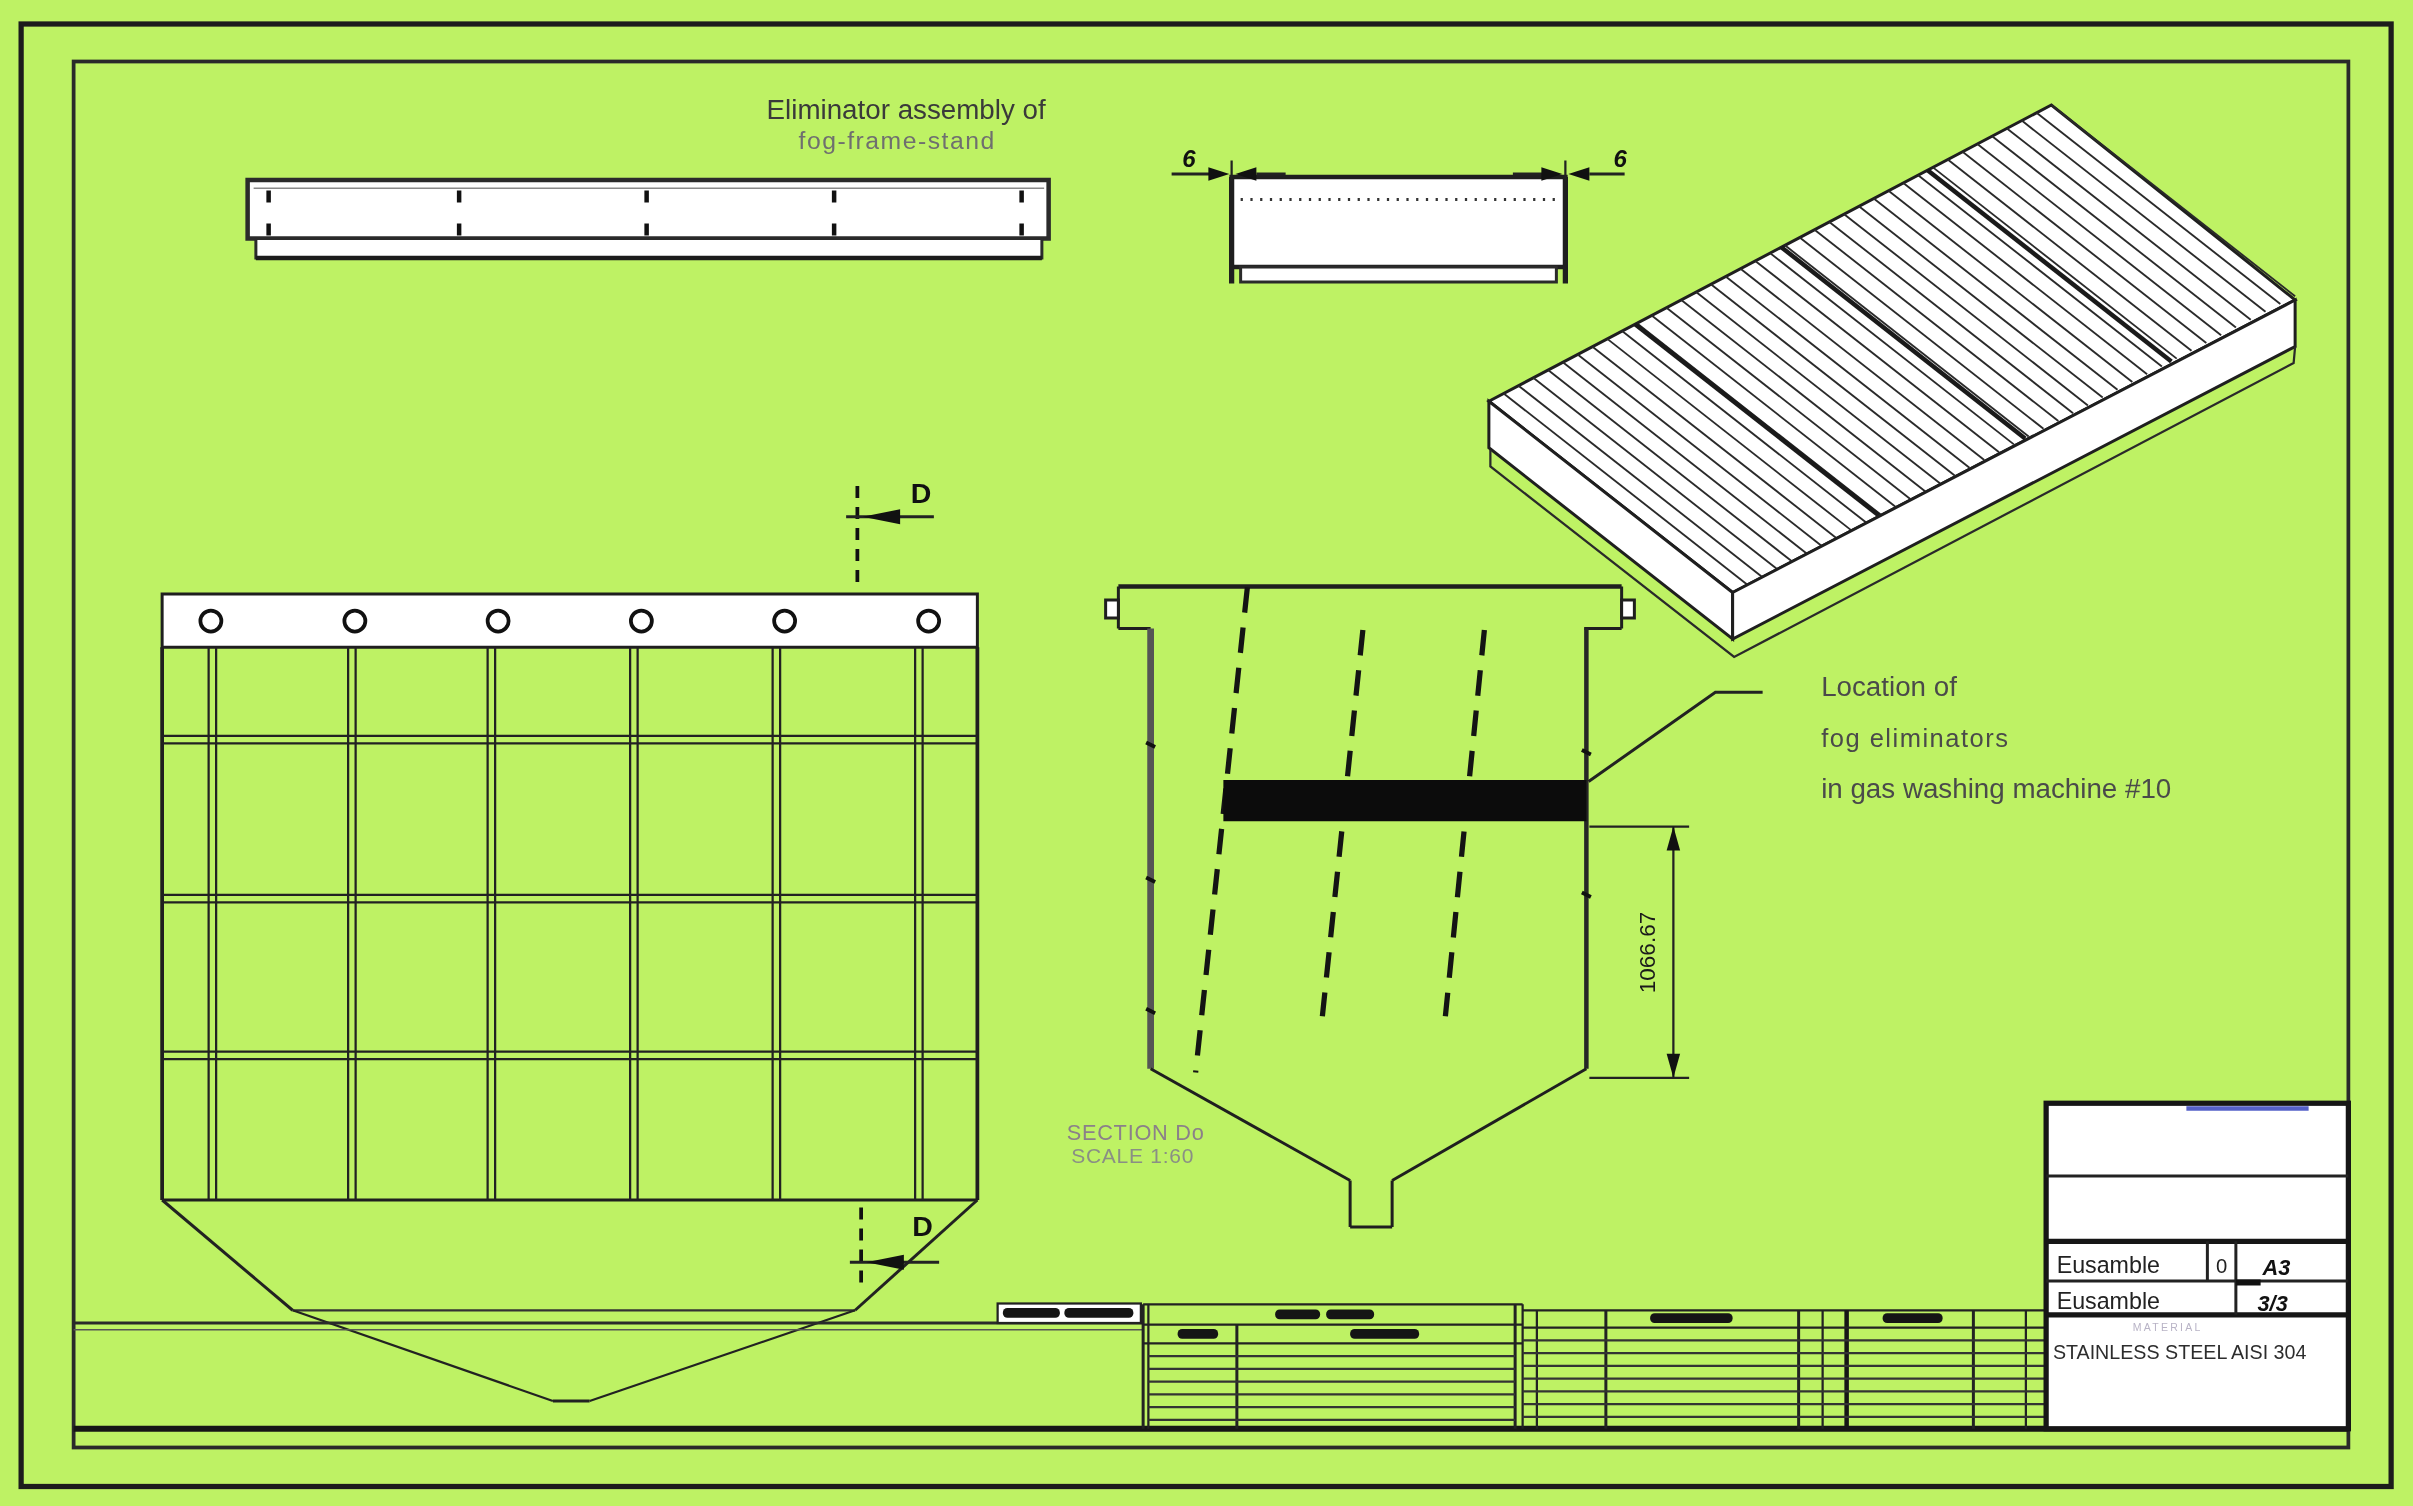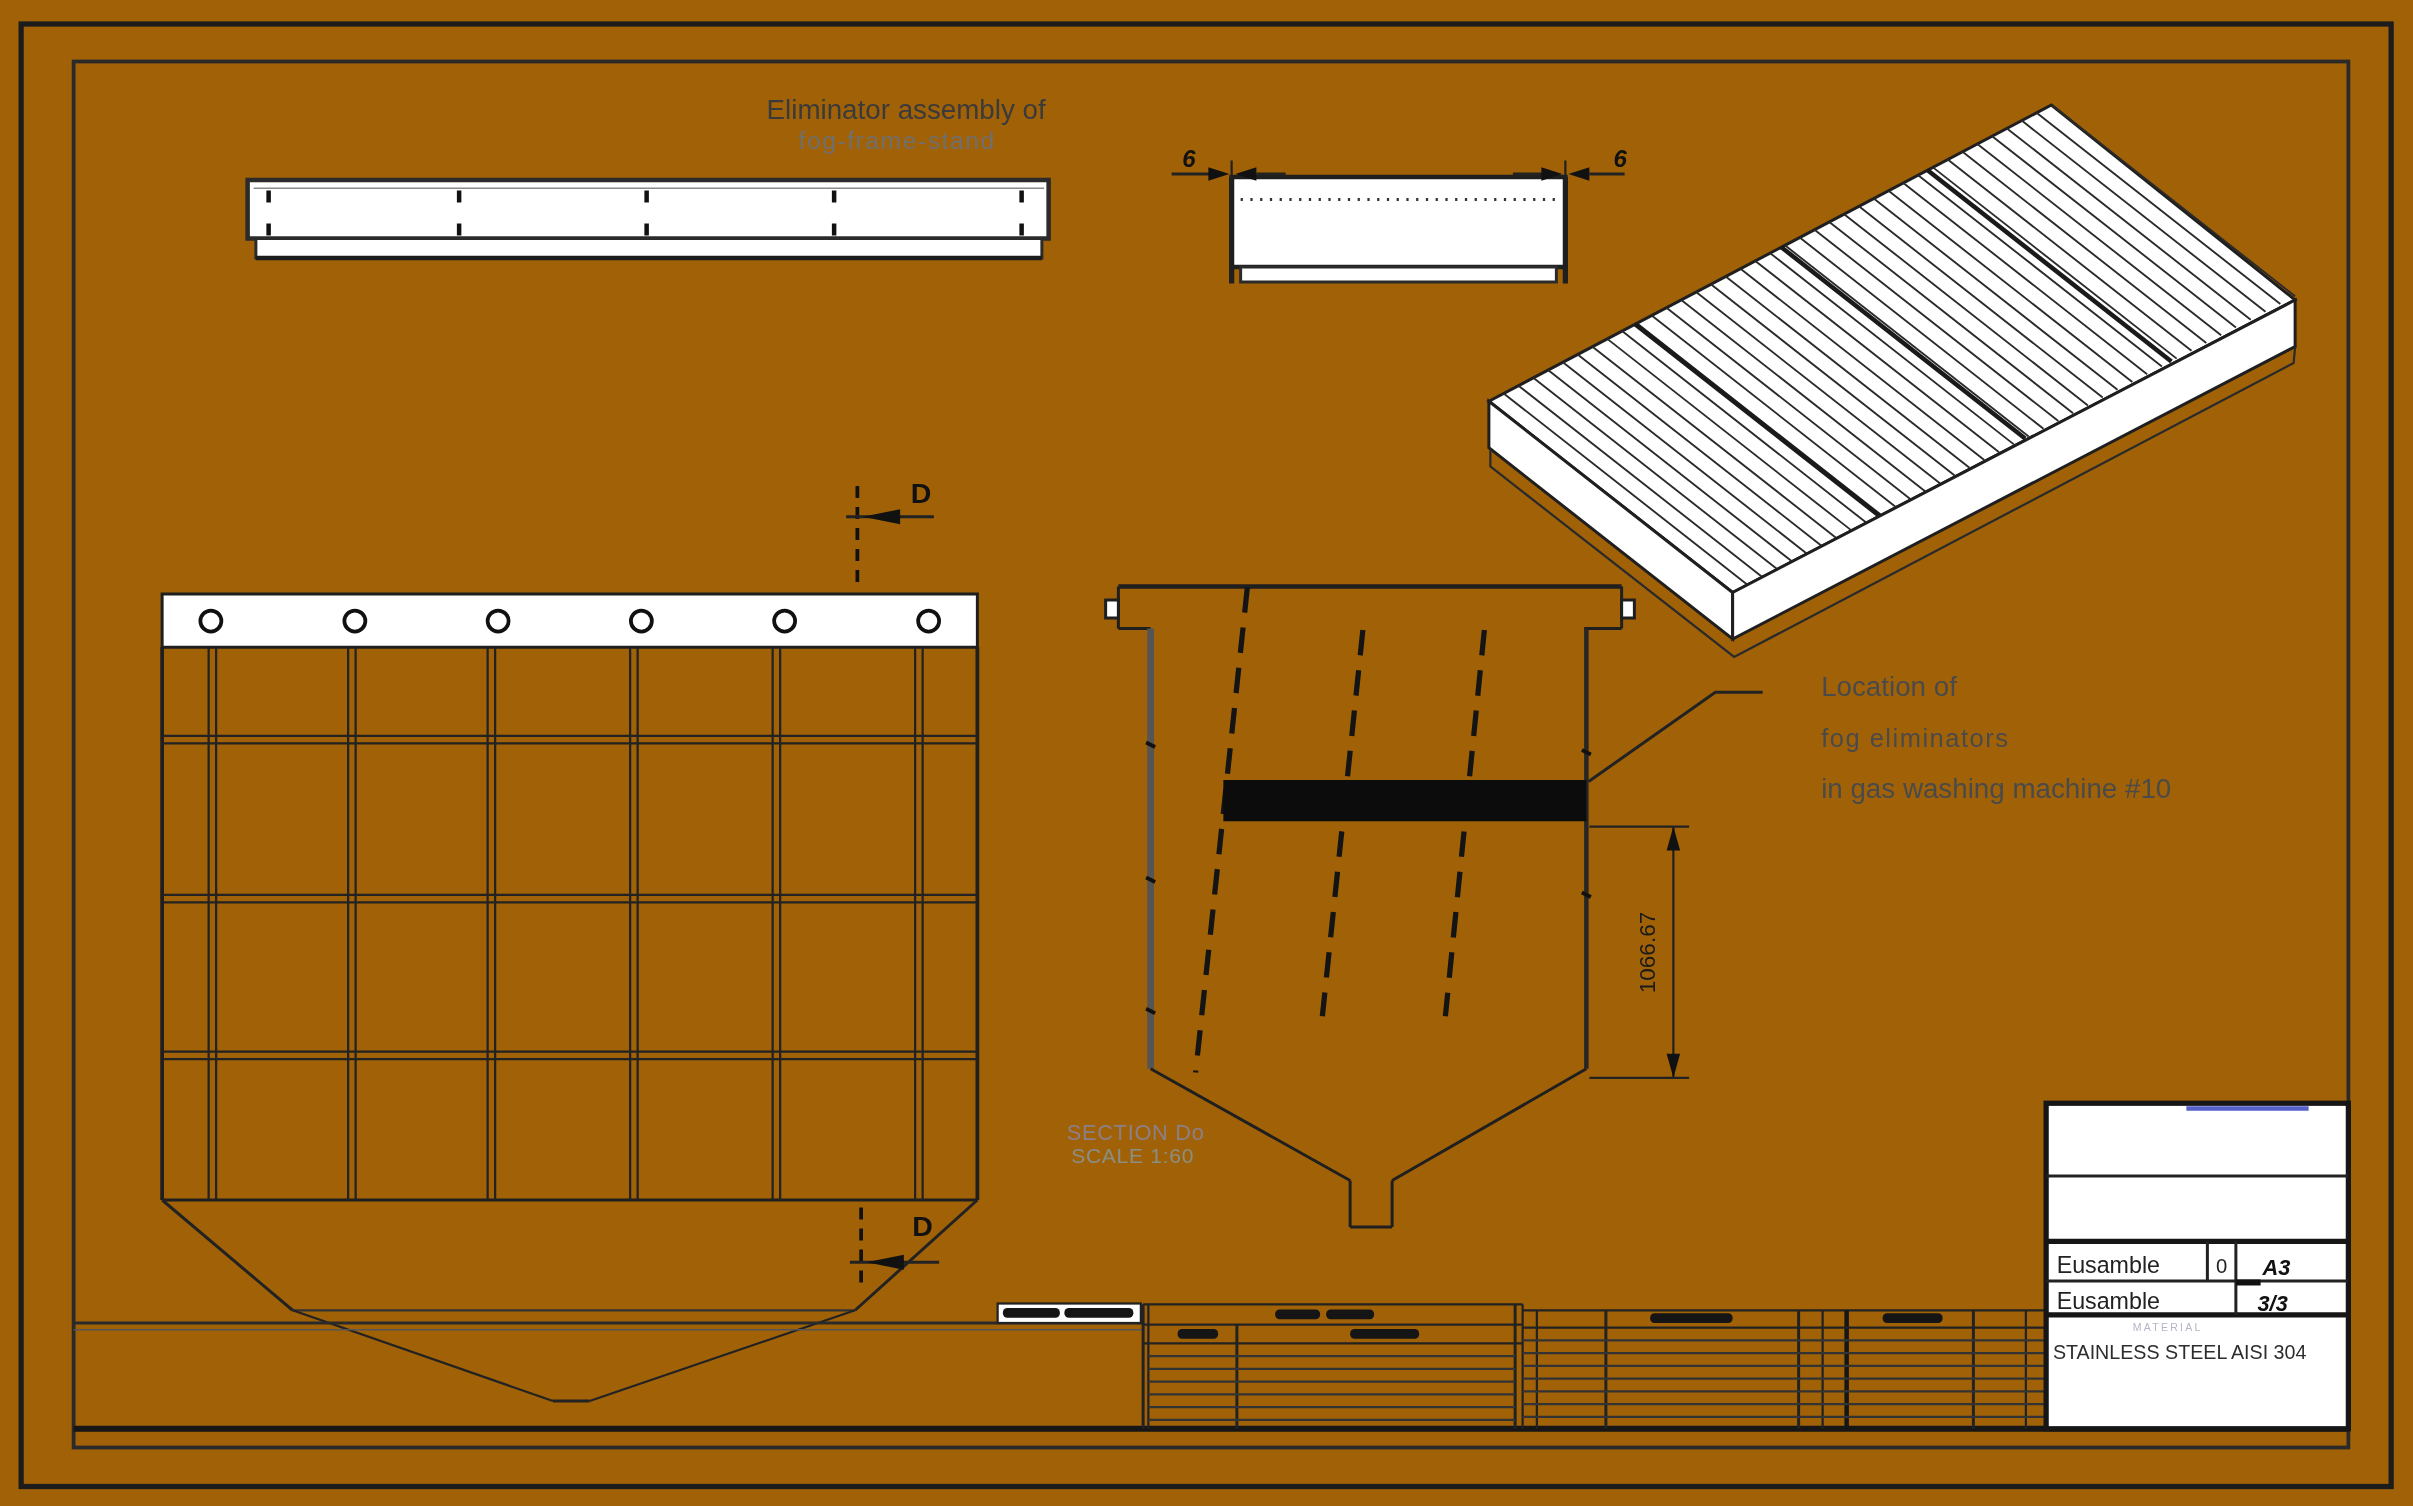--- a/index.html
+++ b/index.html
@@ -1,16 +1,16 @@
 <!DOCTYPE html>
 <html style="font-size:12px"><head>
 <meta charset="utf-8">
 <style>
   html,body{margin:0;padding:0;background:#ffffff;}
-  .sheet{width:2413px;height:1506px;position:relative;background:#a16207;
+  .sheet{width:2413px;height:1506px;position:relative;background:#bef264;
          font-family:"Liberation Sans", sans-serif;}
   svg text{font-family:"Liberation Sans", sans-serif;}
 </style>
 </head>
 <body>
 
 <div class="sheet">
 <svg width="2413" height="1506" viewBox="0 0 3217 2008">
 
   <g>

